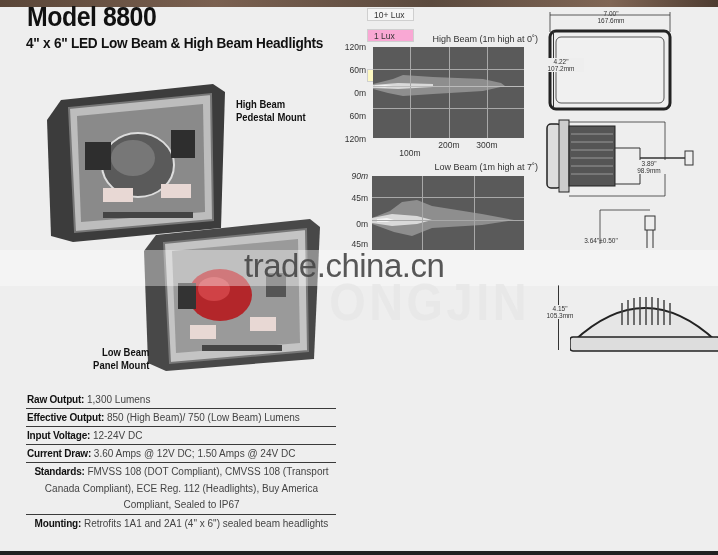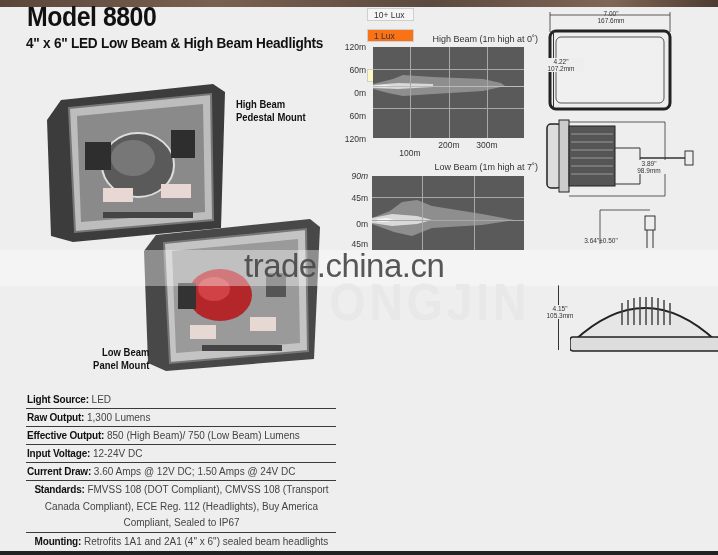--- a/index.html
+++ b/index.html
@@ -28,21 +28,21 @@
     font-weight: bold; font-size: 15.5px; letter-spacing: -0.3px;
     transform: scaleX(0.88); transform-origin: left; color: #111;
   }
   
   .lux-legend { position: absolute; left: 367px; top: 8px; display: flex; gap: 8px; flex-direction: column; }
   .lux-chip {
     height: 13px; padding: 0 6px; font-size: 8.5px; line-height: 13px;
     border: 1px solid #cfcfcf; color: #333;
   }
   .lux-chip.c0 { background: #f5f5f5; }
-  .lux-chip.c1 { background: #f97316; }
+  .lux-chip.c1 { background: #f9a8d4; }
   .lux-chip.c2 { background: #fef9c3; color: #333; margin-top: 19px; }
   
   .chart-title { position: absolute; font-size: 9px; color: #333; text-align: right; width: 180px; }
   .plot { position: absolute; background: #5a5a5a; overflow: hidden; }
   .plot .gv { position: absolute; top: 0; bottom: 0; width: 1px; background: #a8a8a8; }
   .plot .gh { position: absolute; left: 0; right: 0; height: 1px; background: #a8a8a8; }
   .ylab { position: absolute; font-size: 8.5px; color: #333; text-align: right; width: 26px; }
   .xlab { position: absolute; font-size: 8.5px; color: #333; width: 34px; text-align: center; }
   .plot svg { position: absolute; left: 0; top: 0; }
   
@@ -250,23 +250,20 @@
   <div>4.15"</div>
   <div>105.3mm</div>
 </div>
 
 <div class="band"></div>
 <div class="ghost-brand">ONGJIN</div>
 <div class="watermark">trade.china.cn</div>
 
 <div class="specs">
   <div class="spec-row">
-    <span class="k">Light Source:</span><span> LED</span>
-  </div>
-  <div class="spec-row">
     <span class="k">Raw Output:</span><span> 1,300 Lumens</span>
   </div>
   <div class="spec-row">
     <span class="k">Effective Output:</span><span> 850 (High Beam)/ 750 (Low Beam) Lumens</span>
   </div>
   <div class="spec-row">
     <span class="k">Input Voltage:</span><span> 12-24V DC</span>
   </div>
   <div class="spec-row">
     <span class="k">Current Draw:</span><span> 3.60 Amps @ 12V DC; 1.50 Amps @ 24V DC</span>

